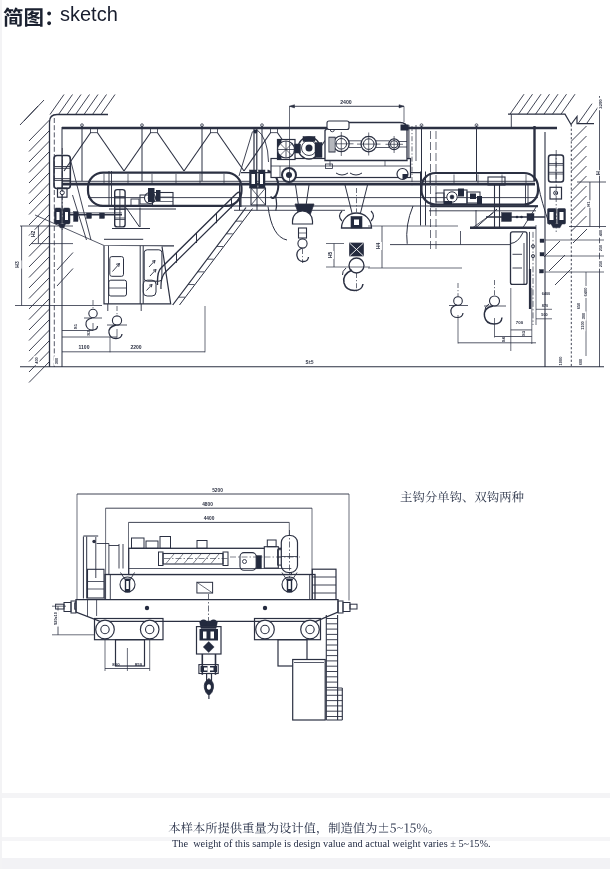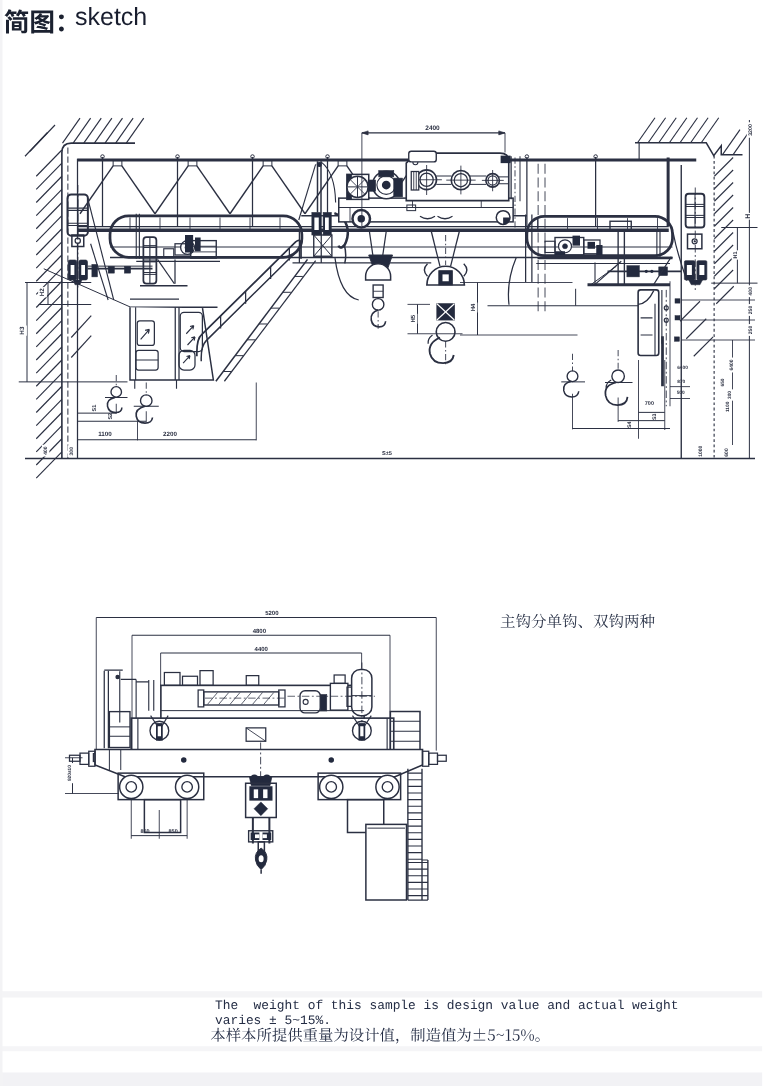--- a/index.html
+++ b/index.html
@@ -831,14 +831,14 @@
 <line x1="326.3" y1="700.5999999999999" x2="342.3" y2="700.5999999999999" stroke="#2b3042" stroke-width="0.9" stroke-linecap="butt"></line>
 <line x1="326.3" y1="705.8999999999999" x2="342.3" y2="705.8999999999999" stroke="#2b3042" stroke-width="0.9" stroke-linecap="butt"></line>
 <line x1="326.3" y1="711.1999999999998" x2="342.3" y2="711.1999999999998" stroke="#2b3042" stroke-width="0.9" stroke-linecap="butt"></line>
 <line x1="326.3" y1="716.4999999999998" x2="342.3" y2="716.4999999999998" stroke="#2b3042" stroke-width="0.9" stroke-linecap="butt"></line>
 <line x1="326.3" y1="720" x2="342.3" y2="720" stroke="#2b3042" stroke-width="1.0" stroke-linecap="butt"></line>
 </g>
 </svg>
 
 <div class="abs" style="left:60px;top:3px;font-size:20px;color:#181d2e">sketch</div>
 
-<div class="abs" style="left:172px;top:799px;font-family:Liberation Mono, monospace;font-size:10.3px;color:#232c44">The&nbsp; weight of this sample is design value and actual weight varies ± 5~15%.</div>
+<div class="abs" style="left:172px;top:838px;font-family:Liberation Serif, serif;font-size:10.3px;color:#232c44">The&nbsp; weight of this sample is design value and actual weight varies ± 5~15%.</div>
 </div>
 
 </body></html>

